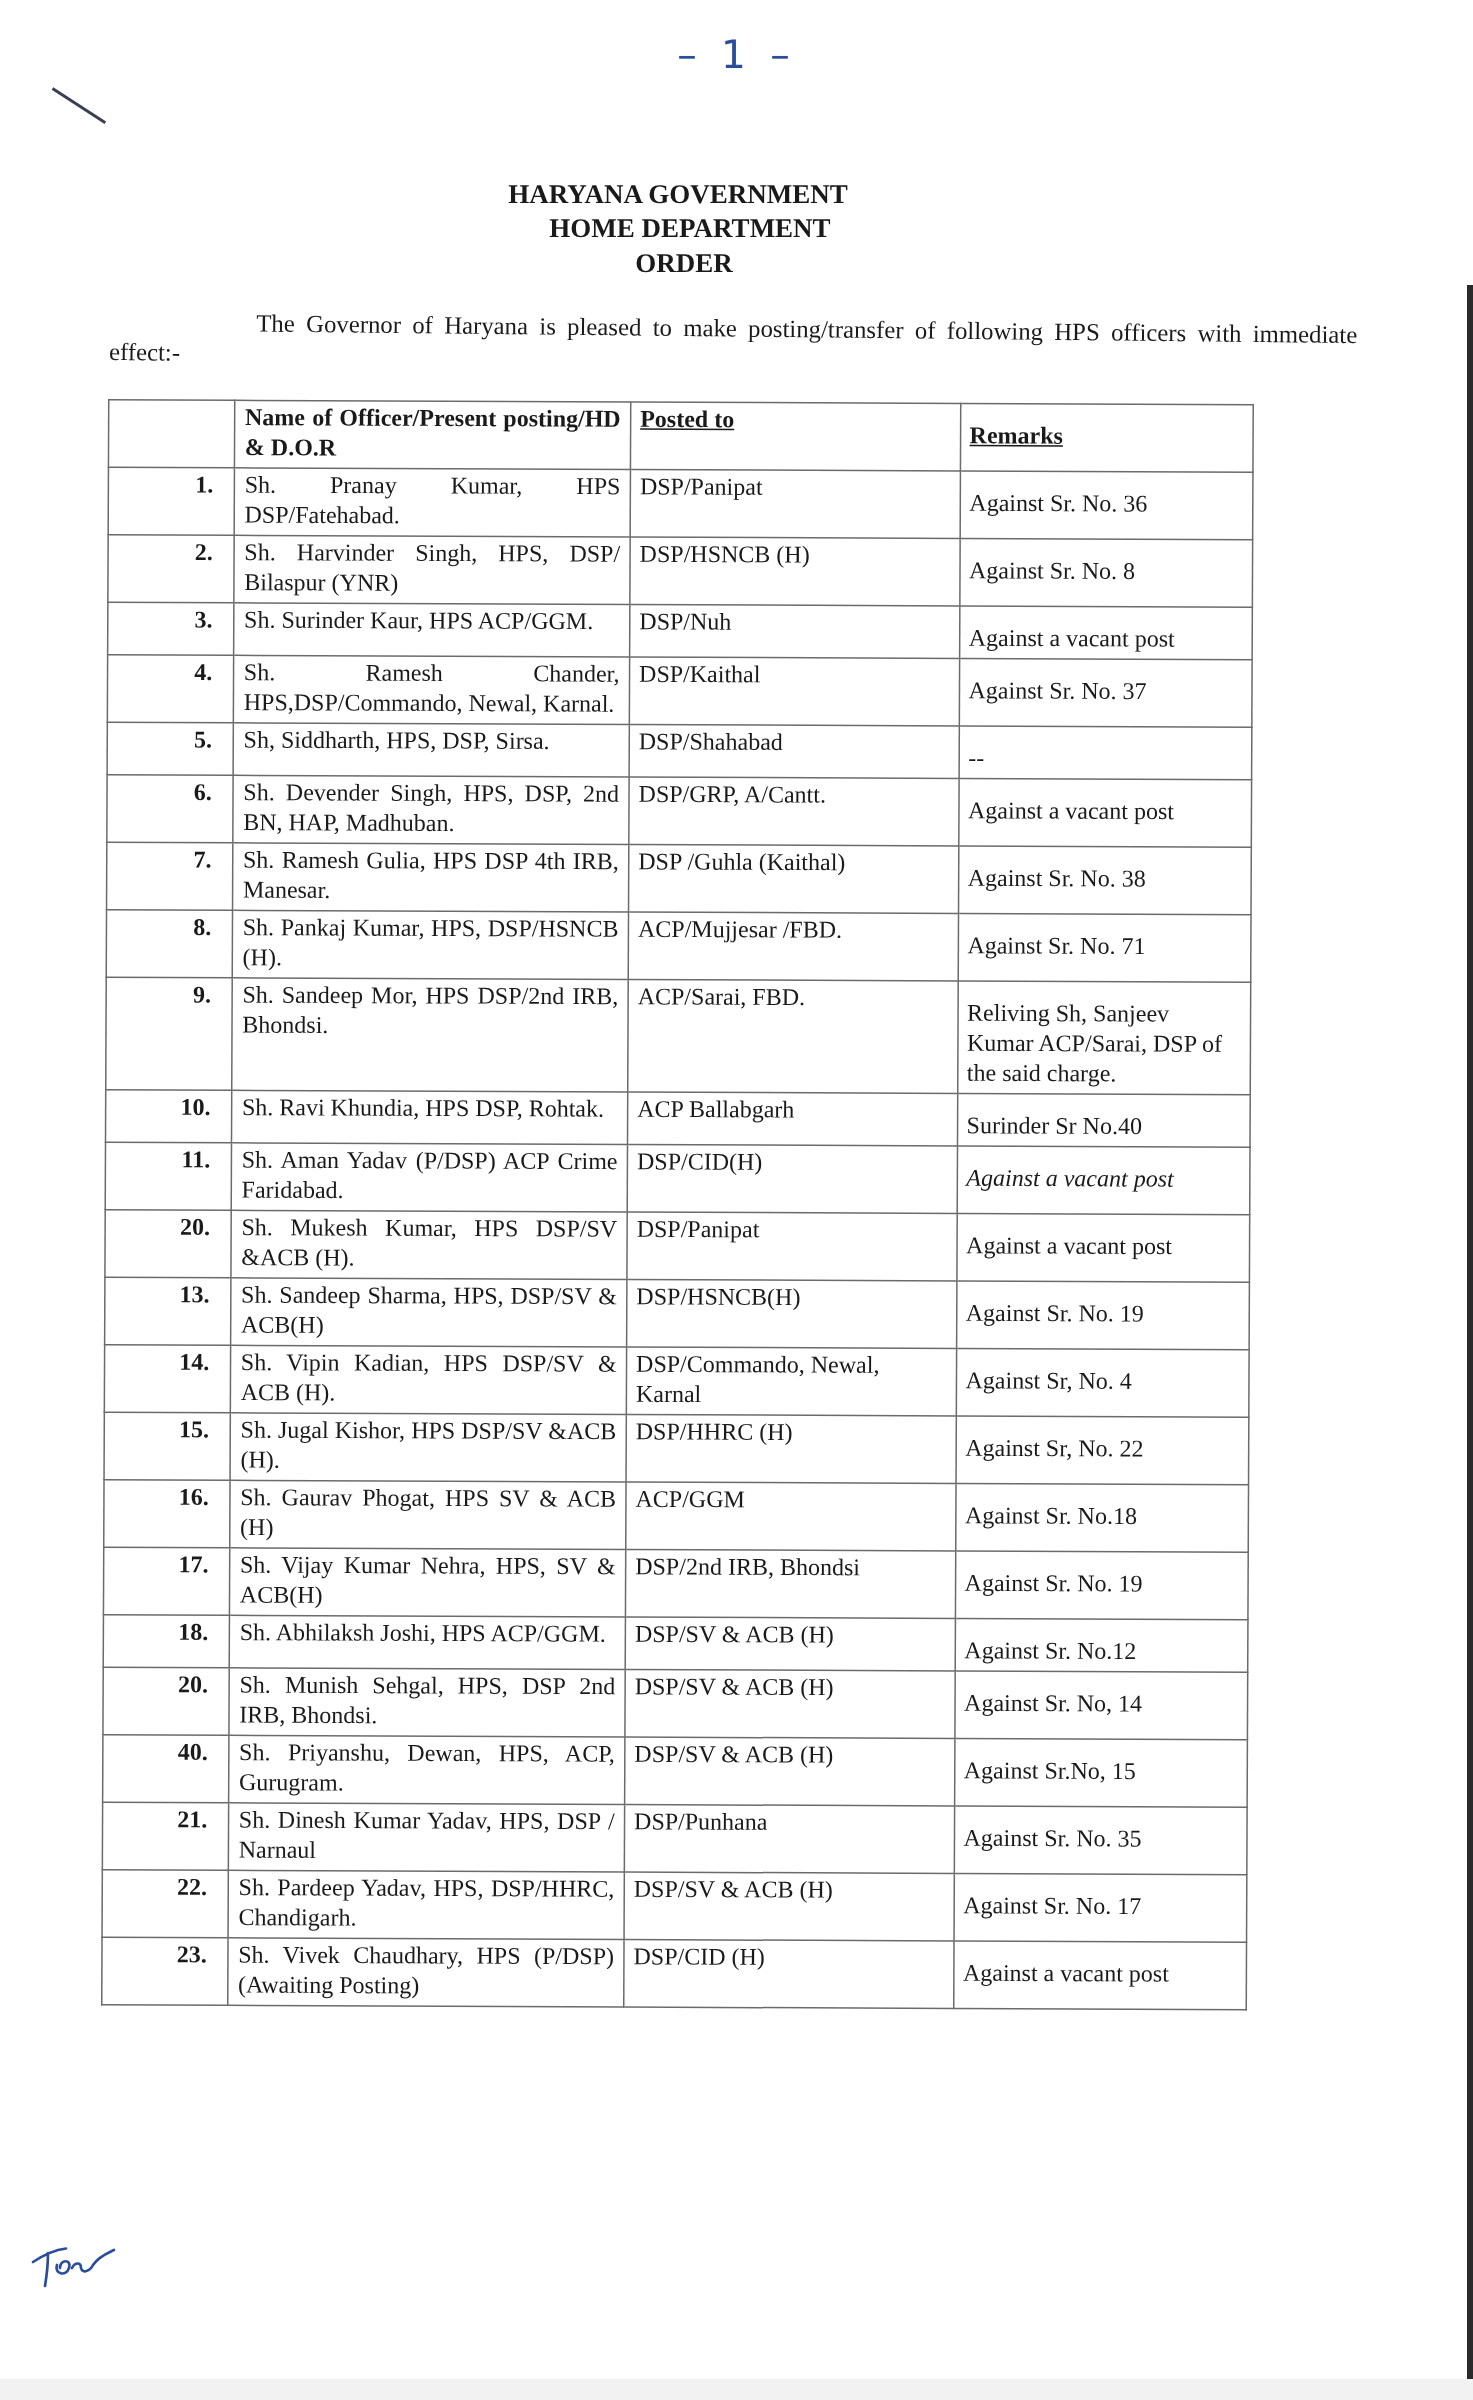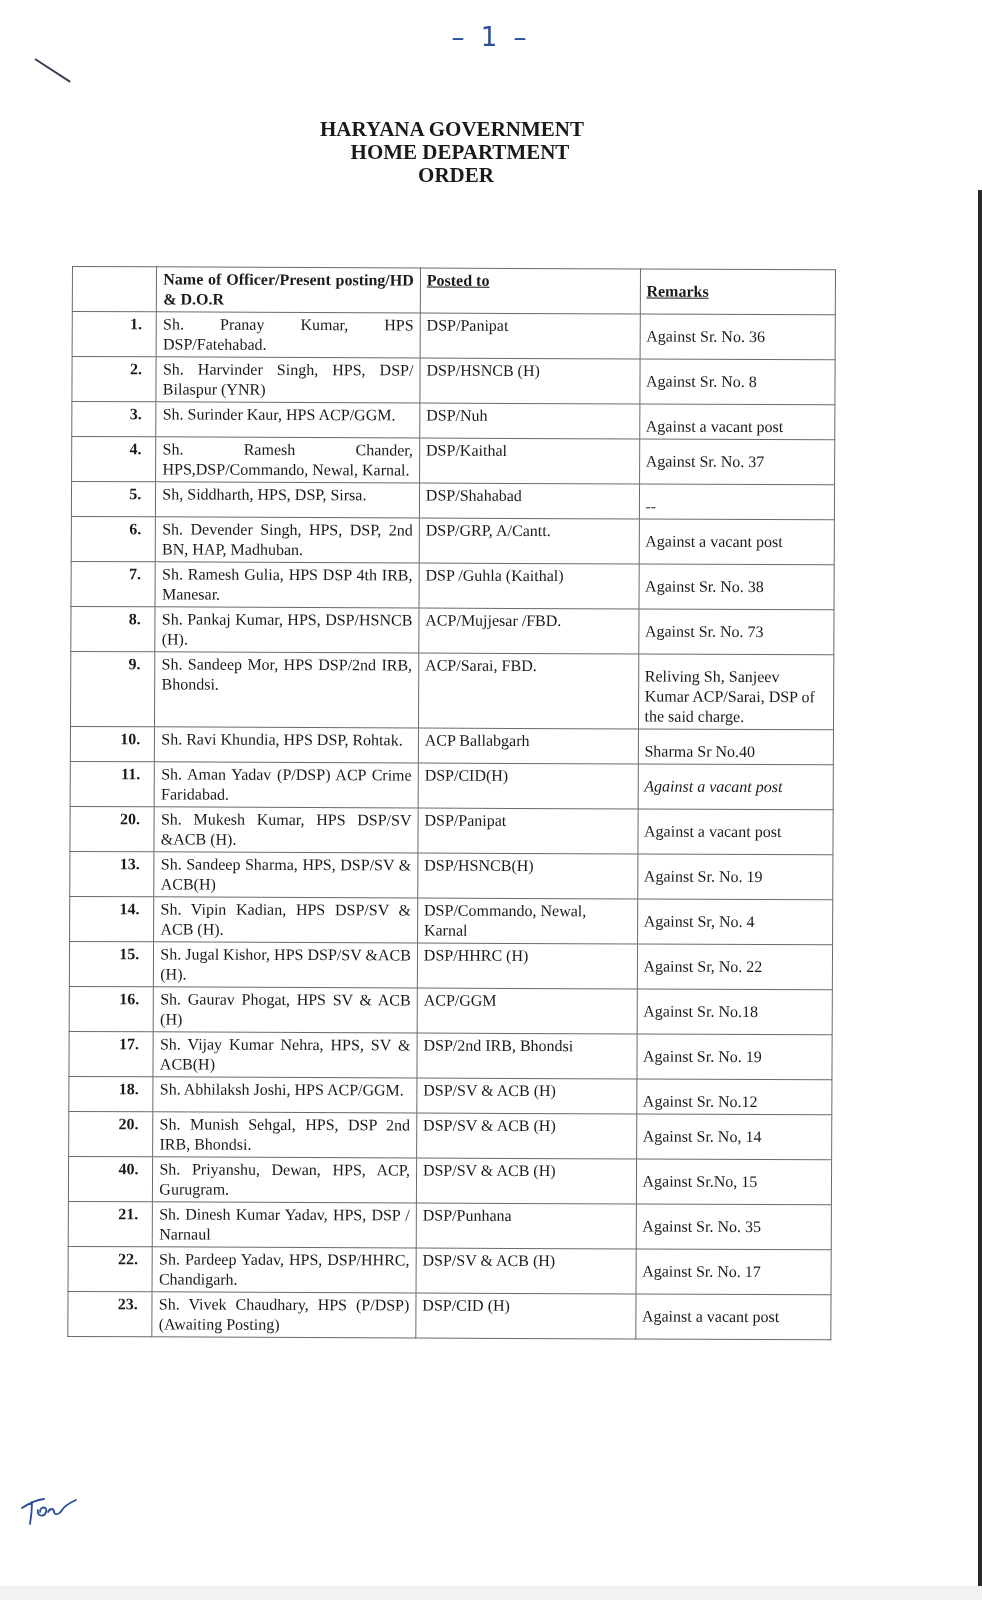--- a/index.html
+++ b/index.html
@@ -21,21 +21,21 @@
       position: absolute; left: 0; right: 0; top: 22px; text-align: center;
       font-family: "DejaVu Sans", sans-serif; font-size: 26px; color: #2a4d9c;
       letter-spacing: 4px;
     }
     .tick-mark {
       position: absolute; left: 35px; top: 58px; width: 42px; height: 2px;
       background: #3a3f55; transform: rotate(33deg); transform-origin: left center;
     }
     .heading {
       position: absolute; left: 0; right: 0; top: 118px; text-align: center;
-      font-weight: bold; font-size: 21px; line-height: 23px;
+      font-weight: bold; font-size: 18px; line-height: 23px;
     }
     .heading div { margin-left: -78px; }
     .heading .h2 { margin-left: -62px; }
     .heading .h3 { margin-left: -70px; }
     .intro {
       position: absolute; left: 73px; top: 205px; width: 832px;
       font-size: 16.5px; line-height: 20px; text-align: justify;
       transform: rotate(0.6deg); transform-origin: left top;
     }
     .intro .indent { display: inline-block; width: 98px; }
@@ -67,21 +67,21 @@
 <div class="page-number">– 1 –</div>
 <div class="tick-mark"></div>
 
 <div class="heading">
   <div class="h1">HARYANA GOVERNMENT</div>
   <div class="h2">HOME DEPARTMENT</div>
   <div class="h3">ORDER</div>
 </div>
 
 <div class="intro">
-  <span class="indent"></span>
+  <span class="indent"></span><span>The Governor of Haryana is pleased to make posting/transfer of following HPS officers with immediate effect:-</span>
 </div>
 
 <table class="order-table">
   <thead>
     <tr>
       <th class="col-sr"></th>
       <th class="col-name">Name of Officer/Present posting/HD &amp; D.O.R</th>
       <th class="col-posted"><span class="hdr-posted">Posted to</span></th>
       <th class="col-remarks hdr-remarks-cell"><span class="hdr-remarks">Remarks</span></th>
     </tr>
@@ -126,33 +126,33 @@
       <tr>
         <td class="col-sr">7.</td>
         <td class="col-name">Sh. Ramesh Gulia, HPS DSP 4th IRB, Manesar.</td>
         <td class="col-posted">DSP /Guhla (Kaithal)</td>
         <td class="col-remarks remark-cell">Against Sr. No. 38</td>
       </tr>
       <tr>
         <td class="col-sr">8.</td>
         <td class="col-name">Sh. Pankaj Kumar, HPS, DSP/HSNCB (H).</td>
         <td class="col-posted">ACP/Mujjesar /FBD.</td>
-        <td class="col-remarks remark-cell">Against Sr. No. 73</td>
+        <td class="col-remarks remark-cell">Against Sr. No. 71</td>
       </tr>
       <tr>
         <td class="col-sr">9.</td>
         <td class="col-name">Sh. Sandeep Mor, HPS DSP/2nd IRB, Bhondsi.</td>
         <td class="col-posted">ACP/Sarai, FBD.</td>
         <td class="col-remarks remark-cell">Reliving Sh, Sanjeev Kumar ACP/Sarai, DSP of the said charge.</td>
       </tr>
       <tr>
         <td class="col-sr">10.</td>
         <td class="col-name">Sh. Ravi Khundia, HPS DSP, Rohtak.</td>
         <td class="col-posted">ACP Ballabgarh</td>
-        <td class="col-remarks remark-cell">Sharma Sr No.40</td>
+        <td class="col-remarks remark-cell">Surinder Sr No.40</td>
       </tr>
       <tr>
         <td class="col-sr">11.</td>
         <td class="col-name">Sh. Aman Yadav (P/DSP) ACP Crime Faridabad.</td>
         <td class="col-posted">DSP/CID(H)</td>
         <td class="col-remarks remark-cell italic">Against a vacant post</td>
       </tr>
       <tr>
         <td class="col-sr">20.</td>
         <td class="col-name">Sh. Mukesh Kumar, HPS DSP/SV &amp;ACB (H).</td>

